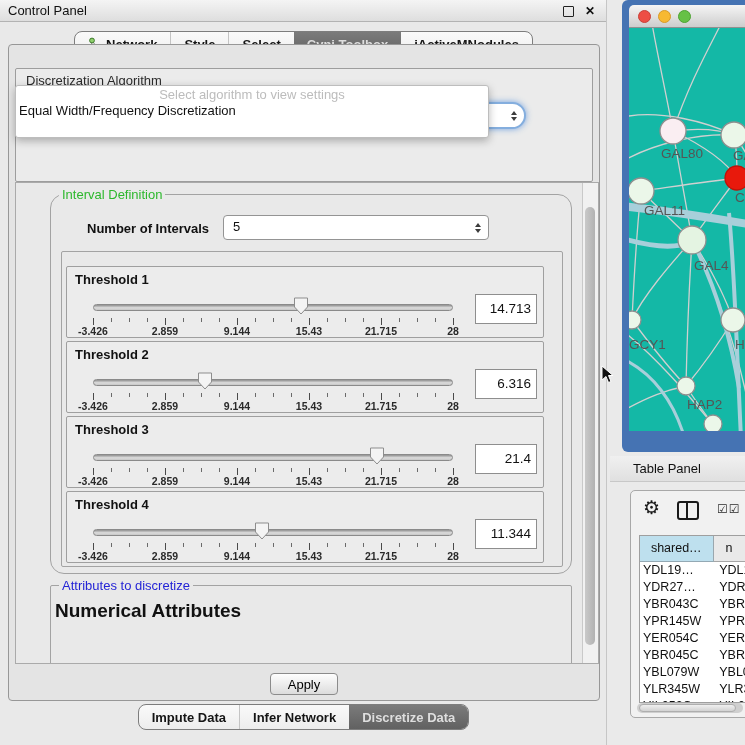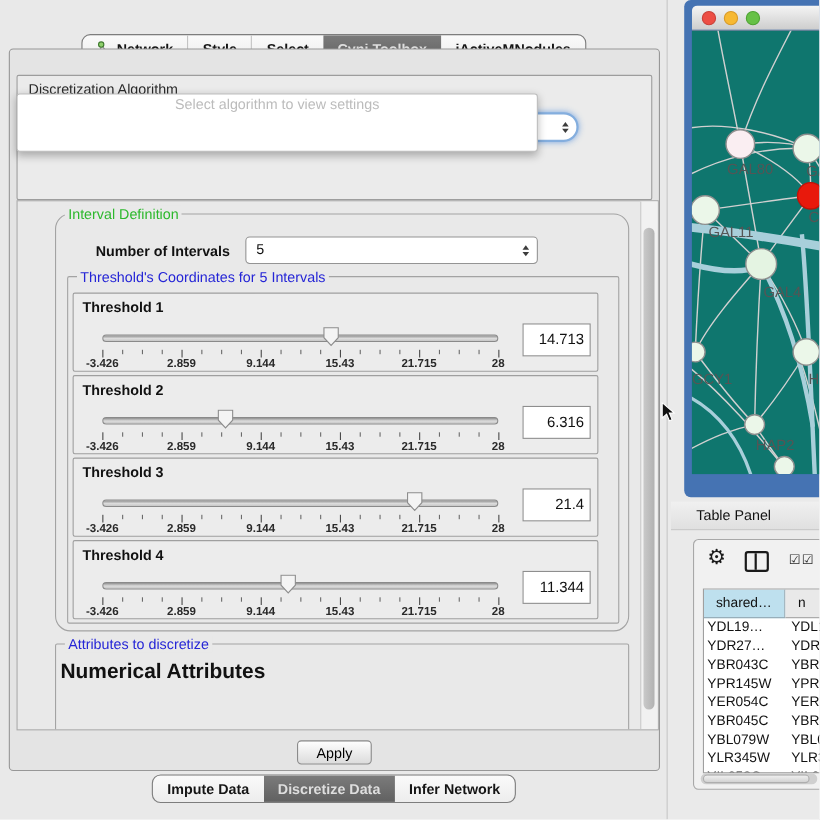--- a/index.html
+++ b/index.html
@@ -80,21 +80,21 @@
   .list-scroll .thumb{position:absolute;left:1.5px;top:2px;width:8px;height:44px;background:#ababab;border-radius:4px;}
   .apply-btn{position:absolute;left:50%;top:628px;transform:translateX(-50%);width:68px;height:22px;
              background:linear-gradient(#fefefe,#dcdcdc);border:1px solid #8b8b8b;border-radius:4px;
              font-size:13px;text-align:center;line-height:20px;}
   
   .net-win{position:absolute;left:622px;top:0;width:123px;height:452px;background:#4573b3;border-radius:6px 0 0 6px;}
   .mac-titlebar{position:absolute;left:7px;top:5px;width:116px;height:23px;border-radius:5px 0 0 0;
                 background:linear-gradient(#f5f5f5,#cdcdcd);border-bottom:1px solid #909090;
                 display:flex;align-items:center;gap:7px;padding-left:9px;box-sizing:border-box;}
   .light{width:13px;height:13px;border-radius:50%;box-sizing:border-box;}
-  .net-canvas{position:absolute;left:7px;top:28px;width:116px;height:403px;background:#0f766e;}
+  .net-canvas{position:absolute;left:7px;top:28px;width:116px;height:403px;background:#14b8a6;}
   .net-label{font-size:13.5px;fill:#555;}
   
   .tp-header{position:absolute;left:610px;top:456px;width:135px;height:26px;
              background:linear-gradient(#f0f0f0,#e0e0e0);border-bottom:1px solid #c8c8c8;
              font-size:13px;line-height:26px;padding-left:23px;box-sizing:border-box;}
   .tp-widget{position:absolute;left:630px;top:490px;width:120px;height:228px;background:#f1f1f1;
              border:1px solid #a8a8a8;border-radius:5px;box-sizing:border-box;}
   .gear{position:absolute;left:12px;top:7px;font-size:19px;color:#1a1a1a;line-height:20px;}
   .split-icon{position:absolute;left:46px;top:10px;width:18px;height:15px;border:2px solid #1a1a1a;border-radius:3px;}
   .split-icon i{position:absolute;left:7px;top:0;width:2px;height:100%;background:#1a1a1a;}
@@ -114,20 +114,27 @@
                   background:linear-gradient(#f0f0f0,#d2d2d2);border:1px solid #aeaeae;box-sizing:border-box;}
   .cursor{position:absolute;left:601px;top:365px;z-index:90;}
 </style>
 </head>
 <body>
 
 <div class="root">
 
   <div class="cp">
 
+    <div class="titlebar">
+      <span>Control Panel</span>
+      <span class="titlebar-controls">
+        <span class="float-btn"></span>
+        <span class="close-btn">✕</span>
+      </span>
+    </div>
 
     <div class="tabbar-wrap tabbar-top">
       <div class="tabbar" id="tab-bar">
           <div class="tab">
             <svg width="13" height="14" viewBox="0 0 13 14">
               <line x1="4" y1="4" x2="3" y2="11" stroke="#8a8a8a"></line>
               <line x1="4" y1="4" x2="10" y2="11" stroke="#8a8a8a"></line>
               <circle cx="4" cy="3.5" r="2.4" fill="#8fd06c" stroke="#3f7a2e"></circle>
               <circle cx="3" cy="11" r="2.2" fill="#2f9b3f" stroke="#1f6b2a"></circle>
               <circle cx="10" cy="11" r="2.2" fill="#2f9b3f" stroke="#1f6b2a"></circle>
@@ -156,38 +163,38 @@
         <div class="algo-combo">
           <span class="spin">
               <i class="up"></i>
               <i class="down"></i>
             </span>
         </div>
       </div>
 
       <div class="popup">
         <div class="popup-placeholder">Select algorithm to view settings</div>
+        <div class="popup-opt">Equal Width/Frequency Discretization</div>
       </div>
 
       <div class="scroll-area">
 
         <div class="group" style="left:34px;top:11px;width:520px;height:378px;border-radius:14px;">
           <span class="group-label green">Interval Definition</span>
 
           <div class="noi-label">Number of Intervals</div>
           <div class="combo" style="left:172px;top:20px;width:266px;height:25px;">
             <span>5</span>
             <span class="spin">
                 <i class="up"></i>
                 <i class="down"></i>
               </span>
           </div>
 
           <div class="group" style="left:10px;top:56px;width:500px;height:314px;">
-            <span class="group-label blue">Threshold's Coordinates for 5 Intervals</span>
             <div id="thresholds-container" style="position:absolute;left:0;top:14px;width:100%;">
                 <div class="thr-box">
     <div class="thr-label">Threshold 1</div>
     <div class="thr-track"></div>
     <svg class="thr-thumb" width="16" height="18" style="left: 225.791px;">
       <path d="M1.5,1 h13 v9 l-6.5,7 l-6.5,-7 z" fill="#f4f4f4" stroke="#8d8d8d" stroke-width="1"></path>
     </svg>
     <div class="thr-ticks">
                     <span class="tick major" style="left: 0px;"></span>
                     <span class="tick" style="left: 18px;"></span>
@@ -353,25 +360,25 @@
       </div>
 
       <button class="apply-btn">Apply</button>
     </div>
 
     <div class="tabbar-wrap tabbar-bottom">
       <div class="tabbar" id="bottom-tab-bar">
           <div class="tab">
             <span>Impute Data</span>
           </div>
+          <div class="tab">
+            <span>Infer Network</span>
+          </div>
           <div class="tab selected">
             <span>Discretize Data</span>
-          </div>
-          <div class="tab">
-            <span>Infer Network</span>
           </div>
         </div>
     </div>
   </div>
   <div class="cp-edge"></div>
 
   <div class="net-win">
     <div class="mac-titlebar" id="mac-lights">
         <span class="light" style="background: rgb(237, 78, 68); border: 1px solid rgb(200, 64, 56);"></span>
         <span class="light" style="background: rgb(247, 185, 50); border: 1px solid rgb(216, 154, 40);"></span>

